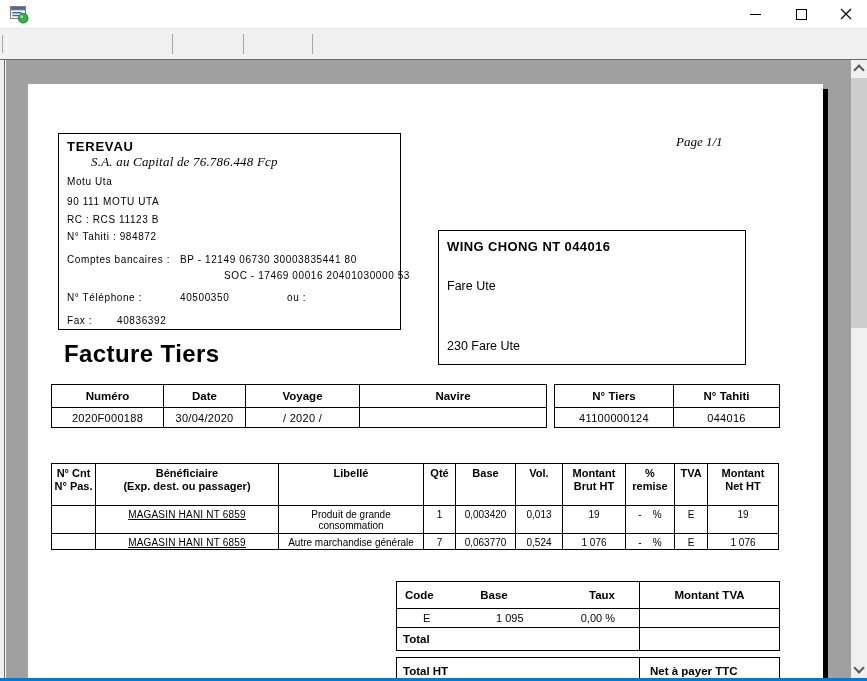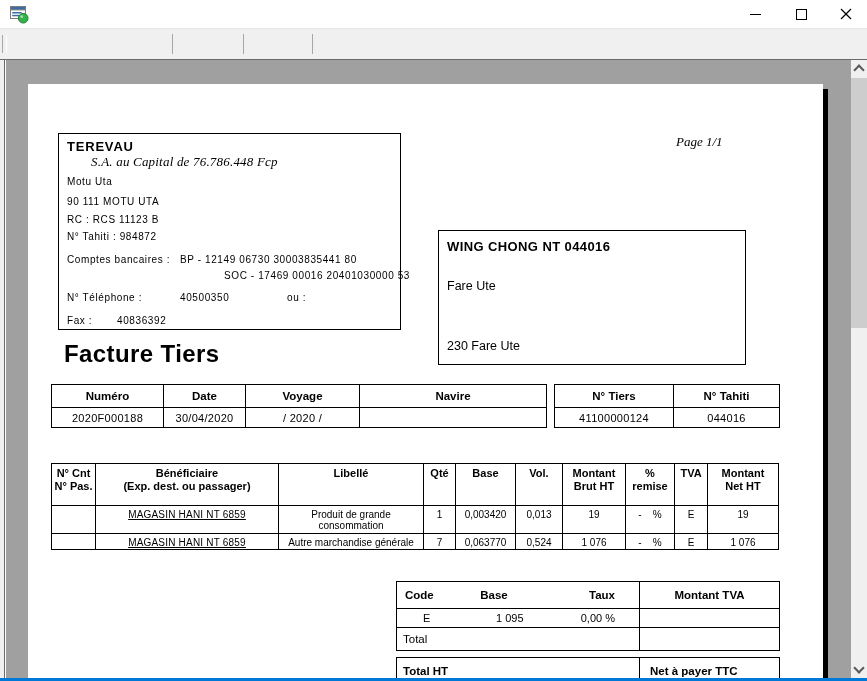--- a/index.html
+++ b/index.html
@@ -73,21 +73,21 @@
   .cell-right{text-align:right;padding-right:3px;}
   .cell-pre{white-space:pre;}
   .benef{letter-spacing:0.2px;font-size:9.5px;text-decoration:underline;}
 
   #tva-table{left:368px;top:497px;width:383px;border:1px solid #000;}
   #tva-table th,#tva-table td{border:none;overflow:hidden;}
   #tva-table th{font-size:11.5px;font-weight:bold;height:24px;vertical-align:middle;}
   #tva-table td{font-size:11px;height:16px;vertical-align:middle;}
   #tva-table .bl{border-left:1px solid #000;}
   #tva-table tr.r1 td{border-top:1px solid #000;}
-  #tva-table tr.r2 td{border-top:1px solid #000;font-weight:normal;font-size:11.5px;height:20px;}
+  #tva-table tr.r2 td{border-top:1px solid #000;font-weight:bold;font-size:11.5px;height:20px;}
 
   #totals-table{left:368px;top:573px;width:383px;border:1px solid #000;}
   #totals-table td{font-size:11.5px;font-weight:bold;height:24px;vertical-align:middle;border:none;}
   #totals-table .bl{border-left:1px solid #000;}
 </style>
 </head>
 <body>
 
 <div id="root">
 

